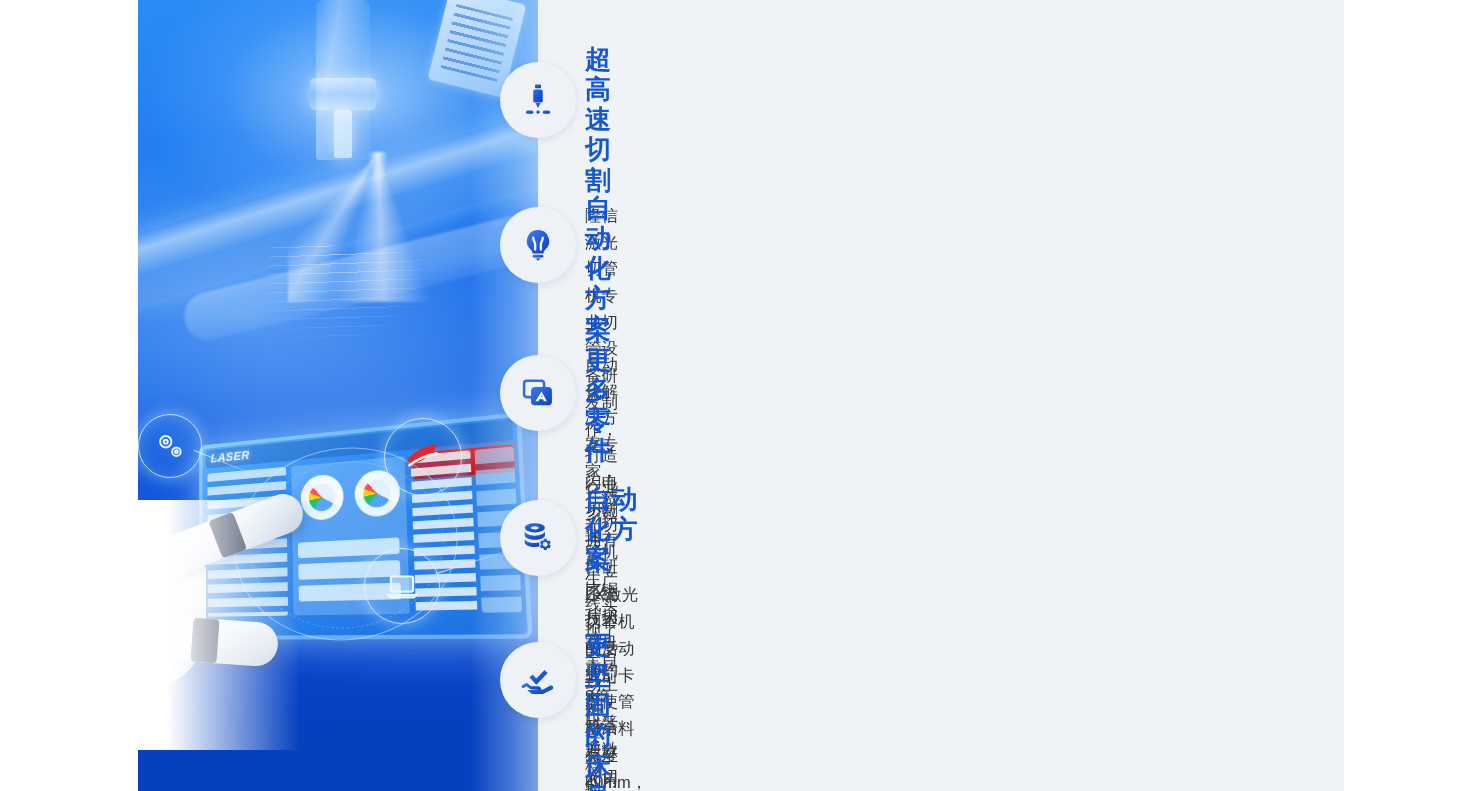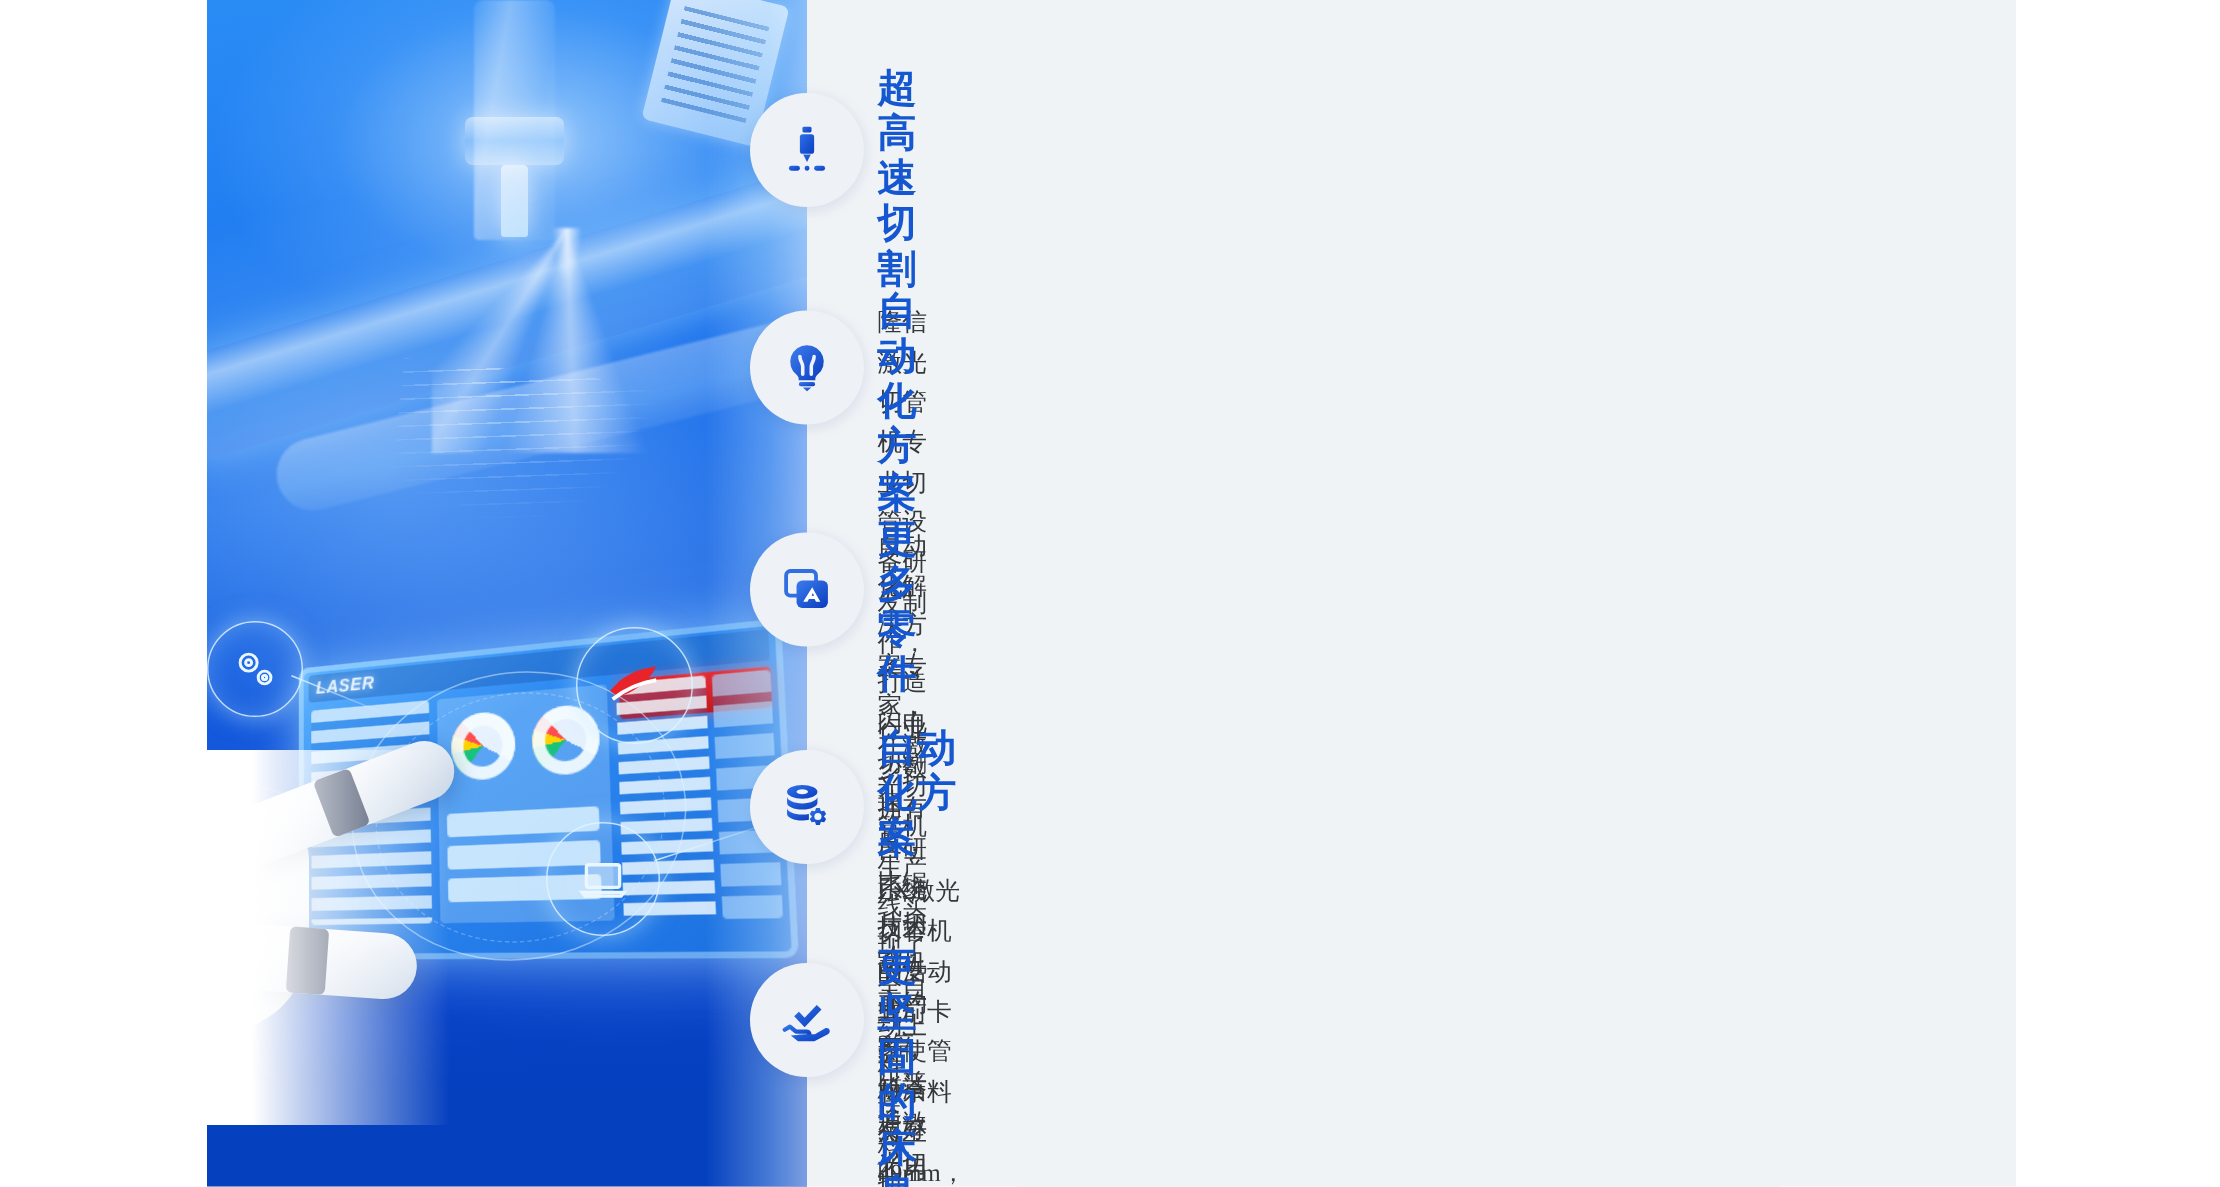--- a/index.html
+++ b/index.html
@@ -278,21 +278,21 @@
   }
   .hero-bottom-solid {
     position:absolute; left:0; bottom:0; width:400px; height:120px;
     background: linear-gradient(180deg, rgba(5,64,191,0) 0%, #0540bf 45%, #0540bf 100%);
   }
 
   
   .features {
     position: absolute;
     left: 0; top: 0;
-    width: 1480px; height: 786px; font-family: Liberation Serif, serif;
+    width: 1480px; height: 786px;
   }
 
   .feature {
     position: absolute;
     display: flex;
     align-items: flex-start;
   }
 
   .icon-circle {
     position: absolute;

